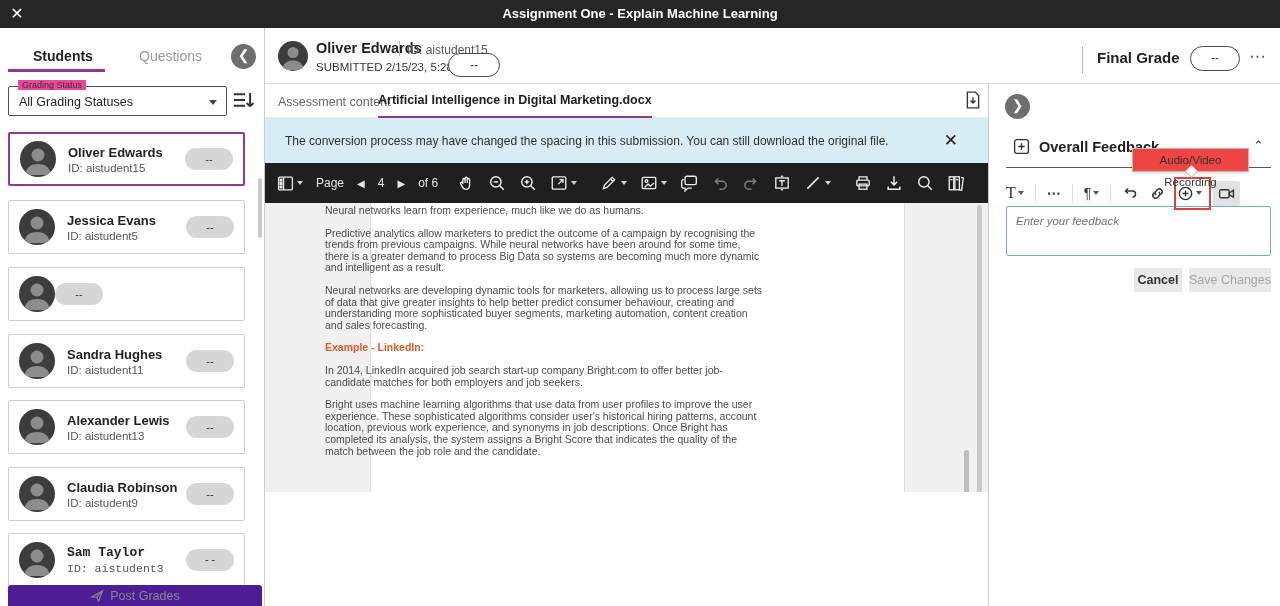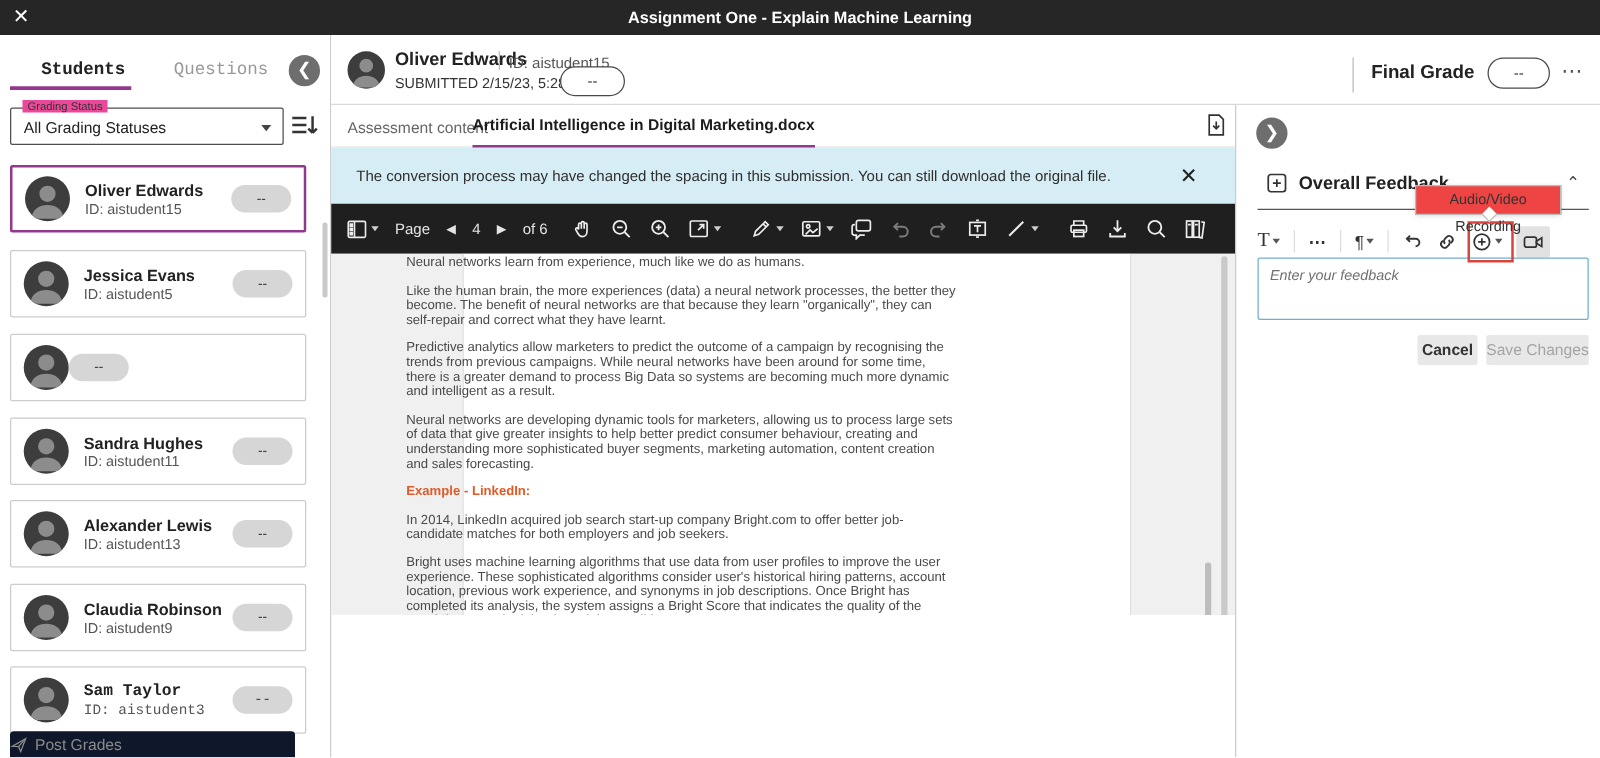--- a/index.html
+++ b/index.html
@@ -8,38 +8,38 @@
   .r { position:absolute; }
   #root { position:relative; width:1280px; height:606px; background:#fff; overflow:hidden; }
 
   
   .titlebar { left:0; top:0; width:1280px; height:28px; background:#262626; color:#fff; }
   .titlebar .ttl { left:0; right:0; top:6px; text-align:center; font-size:13px; font-weight:bold; color:#fff; }
   .closex { left:8px; top:5px; width:18px; height:18px; color:#fff; font-size:16px; line-height:18px; text-align:center; cursor:pointer; }
 
   
   .sidebar { left:0; top:28px; width:265px; height:578px; background:#fff; border-right:1px solid #ccc; }
-  .sbtab { font-size:14px;font-family:Liberation Mono, monospace; }
+  .sbtab { font-size:14px; }
   .sbtab.active { color:#222; font-weight:bold; }
   .sbtab.inactive { color:#9a9a9a; }
   .sb-underline { left:8px; top:41px; width:97px; height:3px; background:#93398d; }
   .circle-btn { width:25px; height:25px; border-radius:50%; background:#6e6e6e; color:#fff; text-align:center; line-height:23px; font-size:14px; cursor:pointer; }
   .fieldset { left:8px; top:58px; width:219px; height:30px; border:1px solid #4f4f4f; border-radius:2px; background:#fff; }
   .fieldset .legend { position:absolute; top:-7px; left:9px; background:#ec4899; padding:0 4px; font-size:9px; color:#333; }
   .fieldset .val { position:absolute; left:10px; top:8px; font-size:12.5px; color:#222; }
   .fieldset .caret { position:absolute; right:9px; top:13px; width:0; height:0; border-left:4px solid transparent; border-right:4px solid transparent; border-top:5px solid #444; }
 
   .card { left:8px; width:237px; height:54px; background:#fff; border:1px solid #ccc; border-radius:2px; display:flex; align-items:center; padding:0 10px; cursor:pointer; }
   .card.sel { border:2px solid #93398d; }
   .avatar { width:36px; height:36px; border-radius:50%; background:#3d3d3d; overflow:hidden; flex:0 0 36px; }
   .card .info { margin-left:12px; flex:1; }
   .card .nm { font-size:13px; font-weight:bold; color:#222; }
   .card .id { font-size:11.5px; color:#555; margin-top:2px; }
   .pill-gray { width:48px; height:22px; background:#d6d6d6; border-radius:11px; text-align:center; line-height:22px; font-size:11px; color:#333; }
-  .postgrades { left:8px; top:585px; width:228px; height:21px; background:#0f172a; border-radius:3px 3px 0 0; display:flex; align-items:center; gap:6px; color:#8a8a8a; font-size:12.5px; cursor:pointer; }
+  .postgrades { left:8px; top:585px; width:254px; height:21px; background:#4c1d95; border-radius:3px 3px 0 0; display:flex; align-items:center; justify-content:center; gap:6px; color:#8a8a8a; font-size:12.5px; cursor:pointer; }
   .sb-scroll { left:258px; top:150px; width:4px; height:60px; background:#c9c9c9; border-radius:2px; }
 
   
   .mainhead { left:265px; top:28px; width:1015px; height:56px; background:#fff; border-bottom:1px solid #d9d9d9; }
   .avatar-sm { width:30px; height:30px; }
   .h-name { font-size:14.5px; font-weight:bold; color:#222; }
   .h-id { font-size:12px; color:#555; }
   .h-sub { font-size:11.5px; color:#333; }
   .pill-line { border:1px solid #4a4a4a; border-radius:13px; background:#fff; text-align:center; font-size:12px; color:#333; cursor:pointer; }
   .vline { width:1px; background:#bbb; }
@@ -378,21 +378,20 @@
           <line x1="3" y1="5" x2="5" y2="5"></line>
           <line x1="8" y1="5" x2="10" y2="5"></line>
         </svg>
       </span>
   </div>
 
   <div class="r viewer">
     <div class="page"></div>
     <div class="doc">
       <p>Neural networks learn from experience, much like we do as humans.</p>
-      <p>Like the human brain, the more experiences (data) a neural network processes, the better they become. The benefit of neural networks are that because they learn "organically", they can self-repair and correct what they have learnt.</p>
       <p>Predictive analytics allow marketers to predict the outcome of a campaign by recognising the trends from previous campaigns. While neural networks have been around for some time, there is a greater demand to process Big Data so systems are becoming much more dynamic and intelligent as a result.</p>
       <p>Neural networks are developing dynamic tools for marketers, allowing us to process large sets of data that give greater insights to help better predict consumer behaviour, creating and understanding more sophisticated buyer segments, marketing automation, content creation and sales forecasting.</p>
       <p class="ex">Example - LinkedIn:</p>
       <p>In 2014, LinkedIn acquired job search start-up company Bright.com to offer better job-candidate matches for both employers and job seekers.</p>
       <p>Bright uses machine learning algorithms that use data from user profiles to improve the user experience. These sophisticated algorithms consider user's historical hiring patterns, account location, previous work experience, and synonyms in job descriptions. Once Bright has completed its analysis, the system assigns a Bright Score that indicates the quality of the match between the job role and the candidate.</p>
     </div>
 
     <div class="figcard">
       <div class="ft">Based on your Profile and Career Interests</div>
       <div class="fs"><span>Any job title - Any location - Any industry - 0 to 10,000+ employees ...</span> </div>

